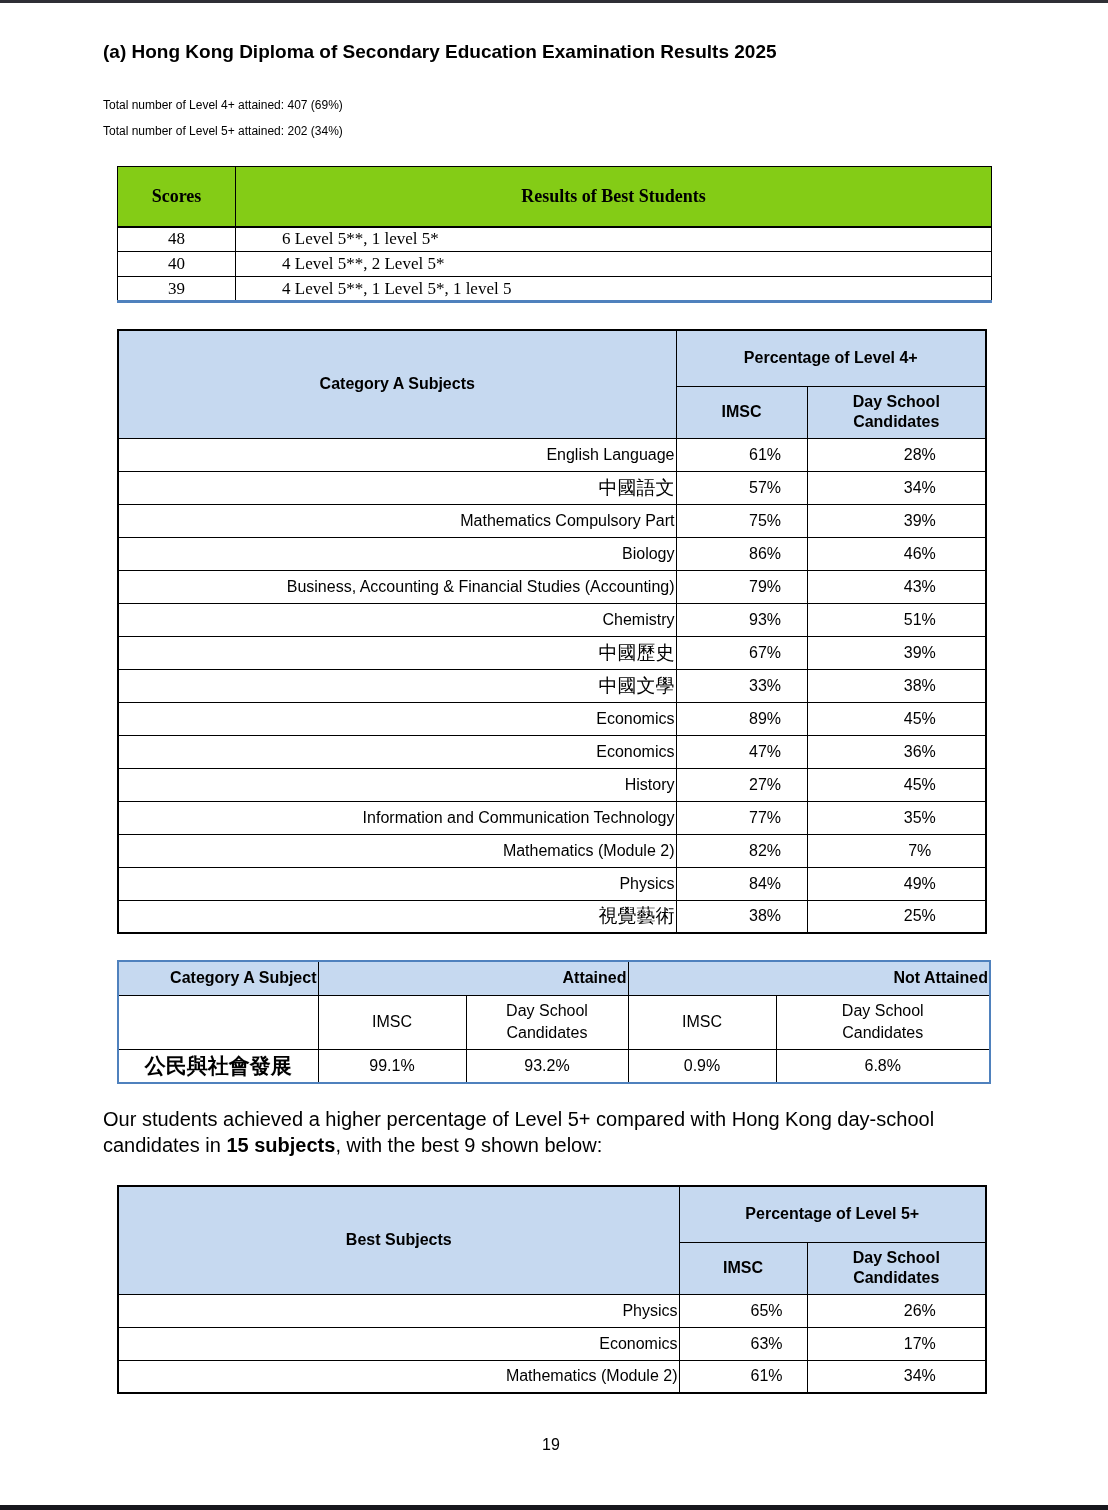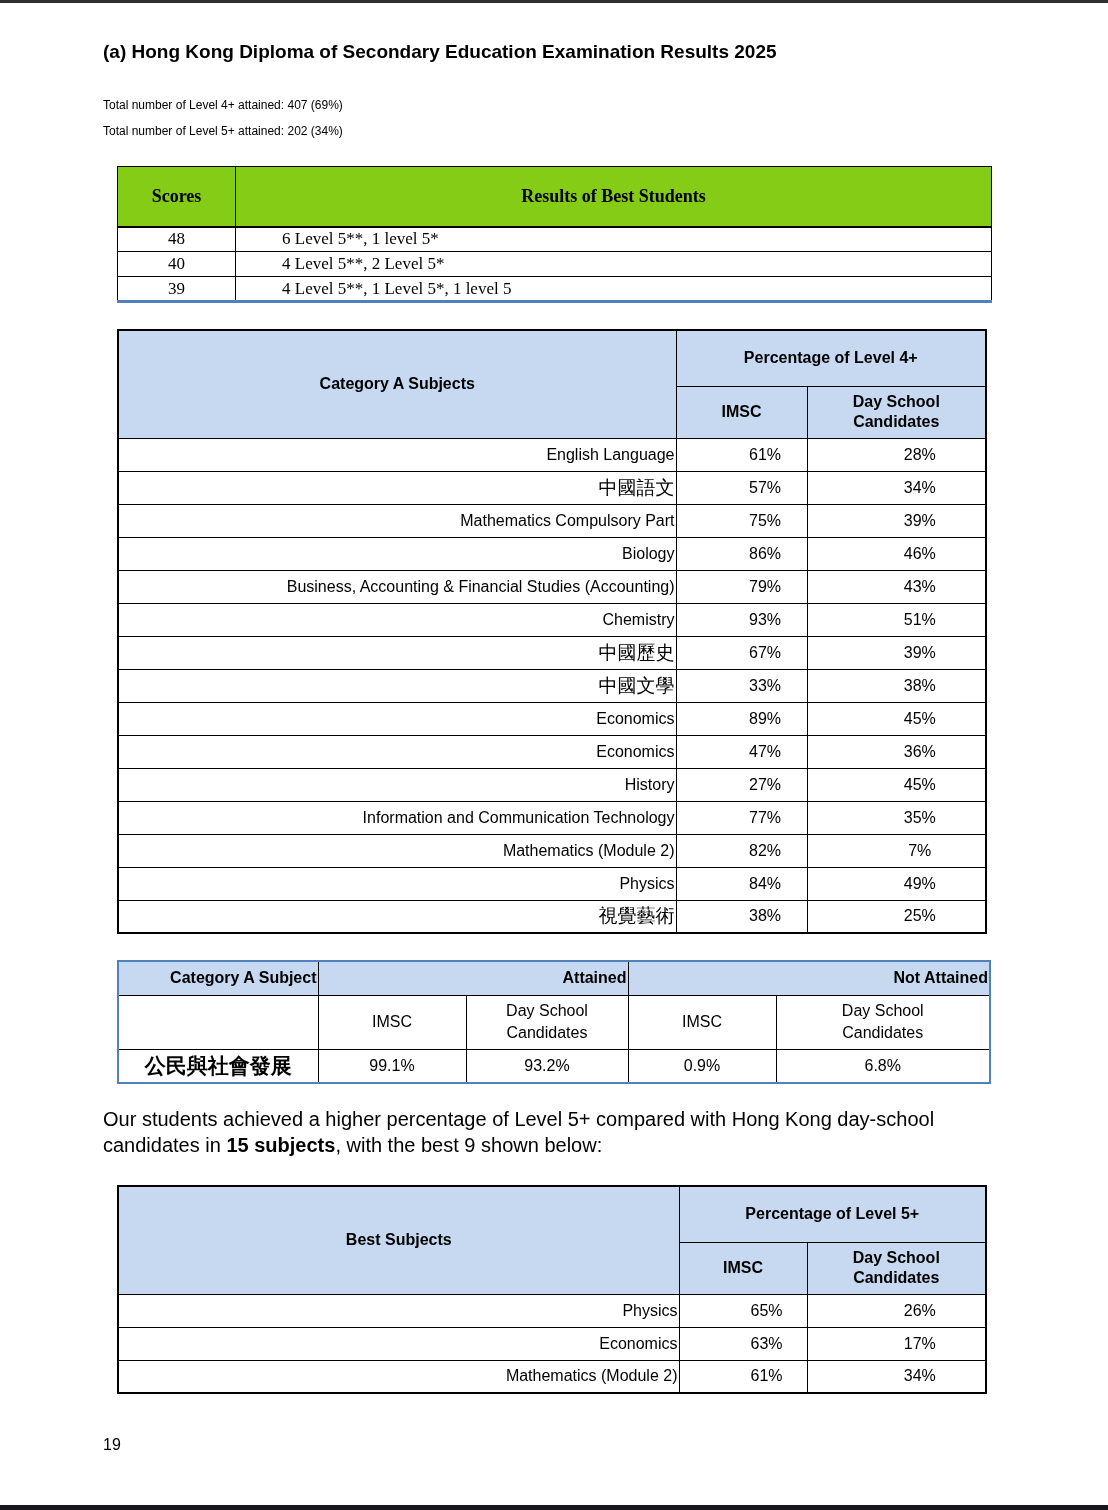--- a/index.html
+++ b/index.html
@@ -117,21 +117,21 @@
     font-size: 20px;
     line-height: 26px;
     margin: 22px 0 0 0;
     max-width: 918px;
   }
   p.para2 .bold { font-weight: bold; }
 
   .page-number {
     margin-top: 42px;
     width: 896px;
-    text-align: left;
+    text-align: center;
     font-size: 16px;
   }
 </style>
 </head>
 <body>
 
 <div class="page">
   <div class="edge-bar-top"></div>
 
   <div class="content">

